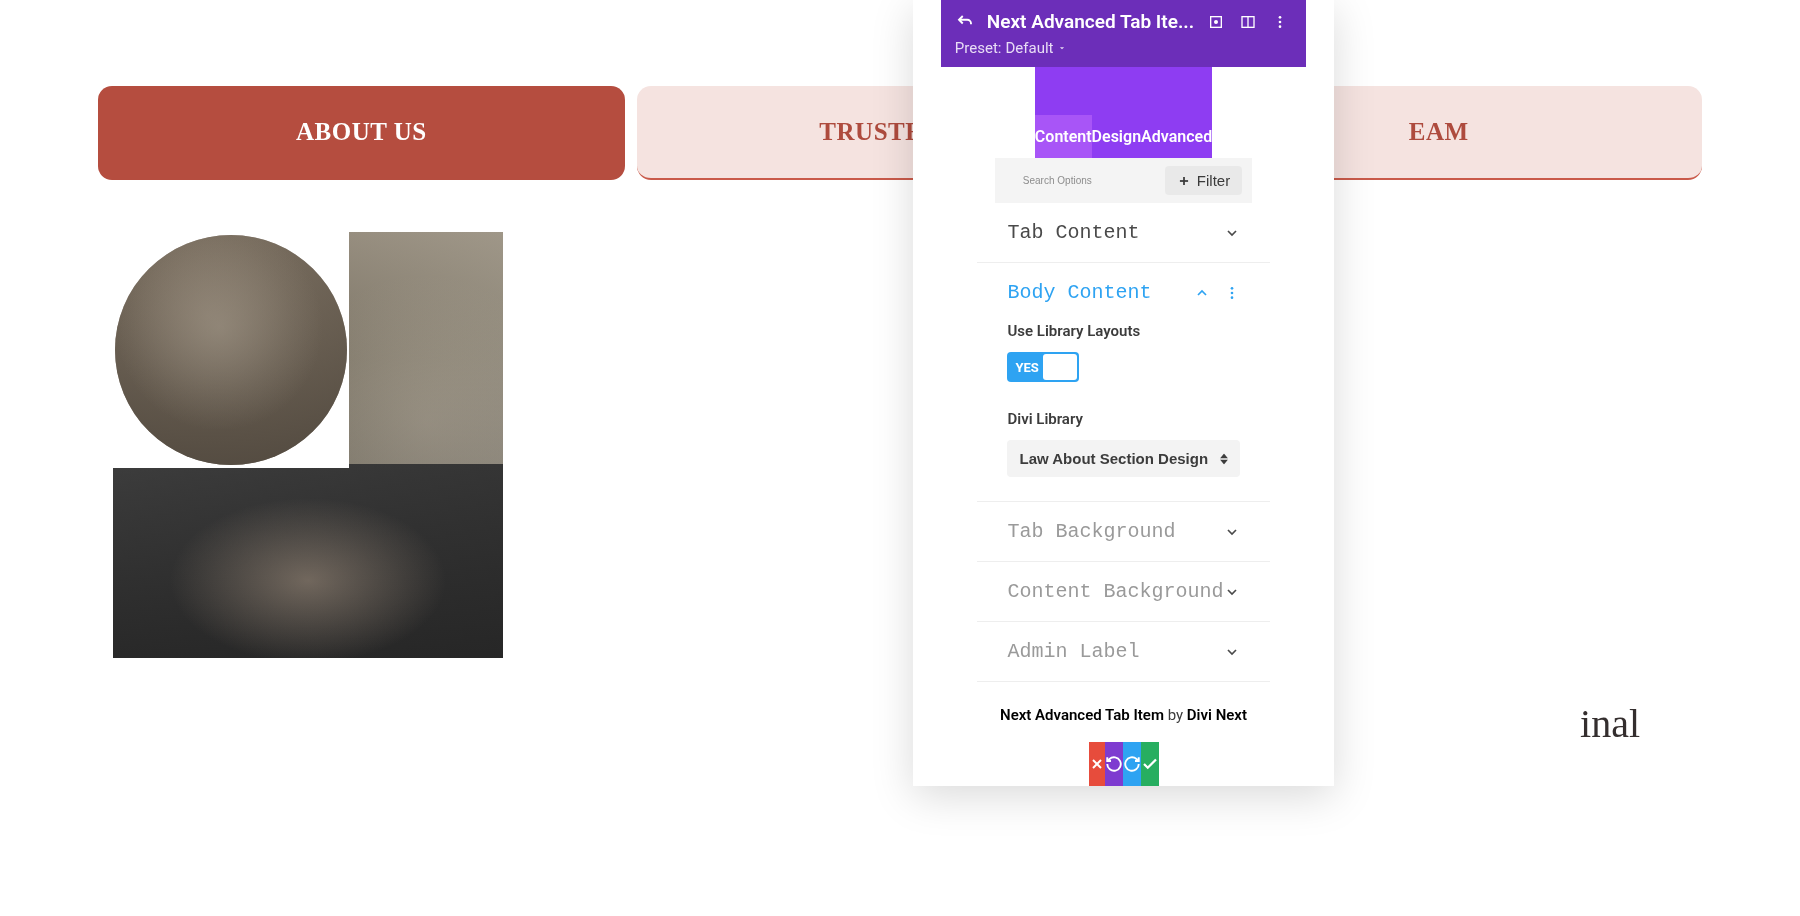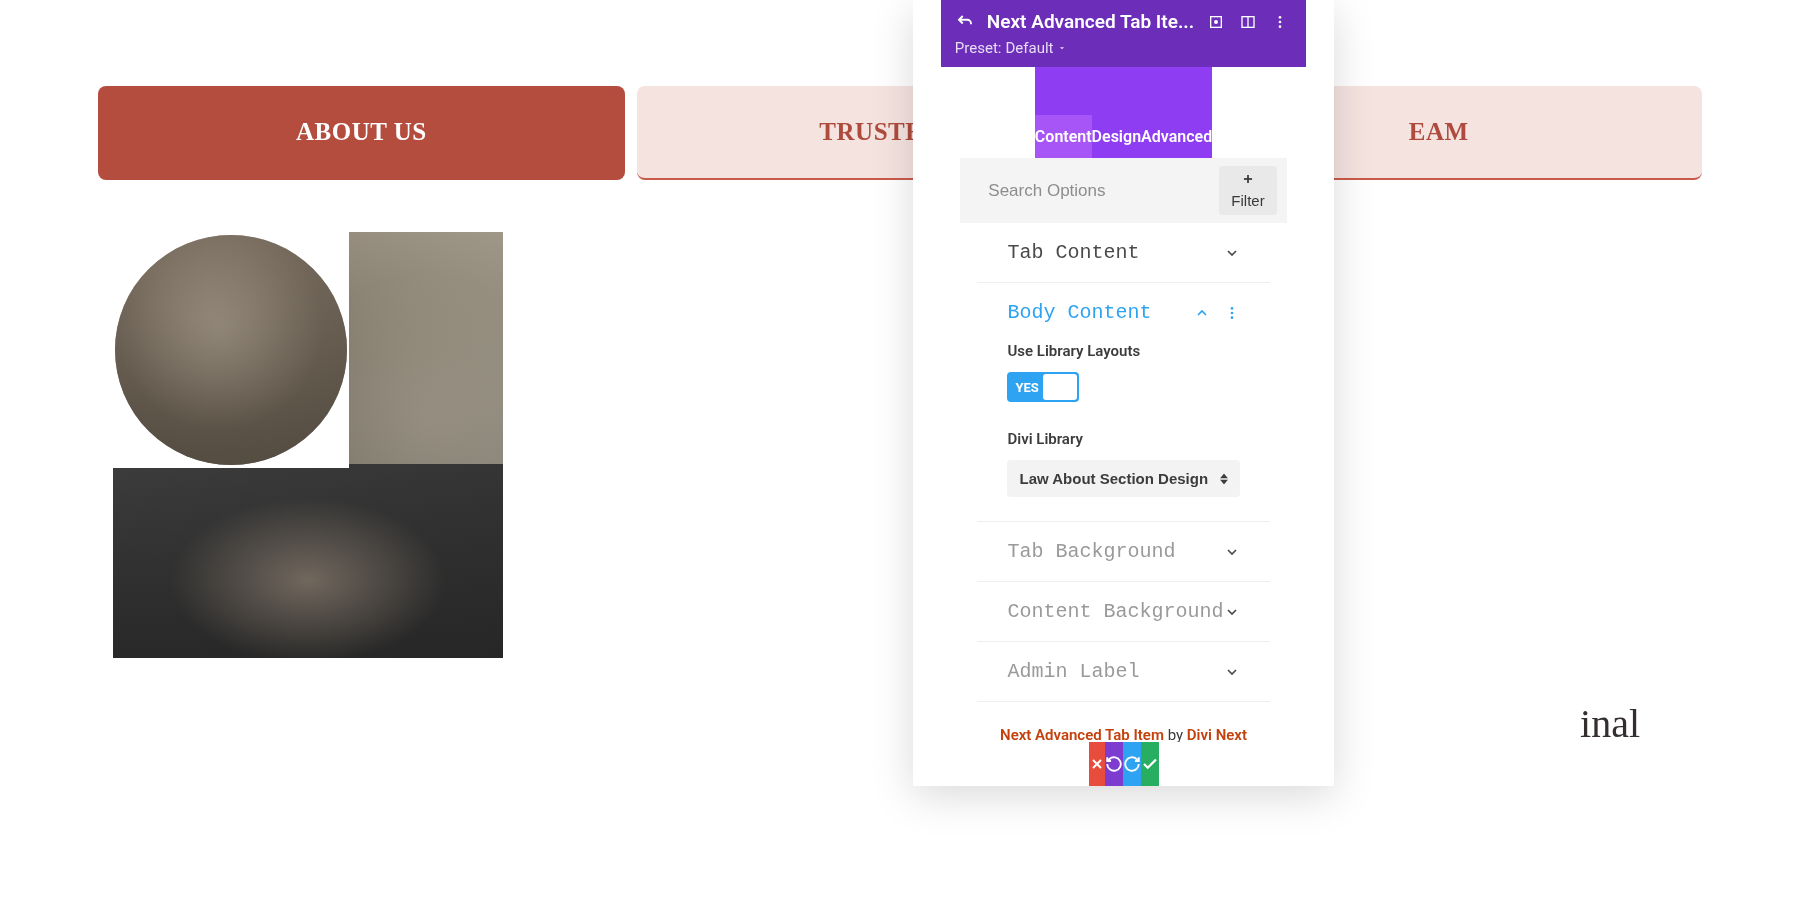--- a/index.html
+++ b/index.html
@@ -20,21 +20,21 @@
 .tabs-container {
   display: flex;
   gap: 12px;
   padding: 86px 98px 0;
 }
 
 .tab-item {
   flex: 1;
   padding: 32px 20px;
   background: #f5e3e0;
-  border-radius: 8px;
+  border-radius: 14px;
   text-align: center;
   font-size: 25px;
   font-weight: 700;
   font-family: Georgia, serif;
   letter-spacing: 0.5px;
   color: #ae4b3e;
   cursor: pointer;
   border-bottom: 2px solid #c95a4a;
 }
 
@@ -211,41 +211,40 @@
   align-items: center;
   background: #f4f4f4;
   padding: 8px 10px 8px 28px;
   gap: 10px;
 }
 
 .search-input {
   flex: 1;
   border: none;
   background: transparent;
-  font-size: 17px;
+  font-size: 10px;
   color: #8d8d8d;
   outline: none;
 }
 
 .search-input::placeholder {
   color: #8d8d8d;
 }
 
 .filter-btn {
   display: flex;
   align-items: center;
   gap: 6px;
   background: #e9e9e9;
   border: none;
   padding: 6px 12px;
   border-radius: 4px;
   font-size: 15px;
   color: #3a3a3a;
   cursor: pointer;
-  flex-direction: column;
 }
 
 .panel-body {
   flex: 1;
   overflow-y: auto;
 }
 
 .section-header {
   display: flex;
   align-items: center;
@@ -355,21 +354,21 @@
 }
 
 .footer-link {
   text-align: center;
   padding: 24px 0;
   font-size: 15px;
   color: #3c3c3c;
 }
 
 .footer-link a {
-  color: #c2410c;
+  color: #000000;
   font-weight: 600;
   text-decoration: none;
 }
 
 .panel-footer {
   display: flex;
   height: 44px;
 }
 
 .footer-btn {

